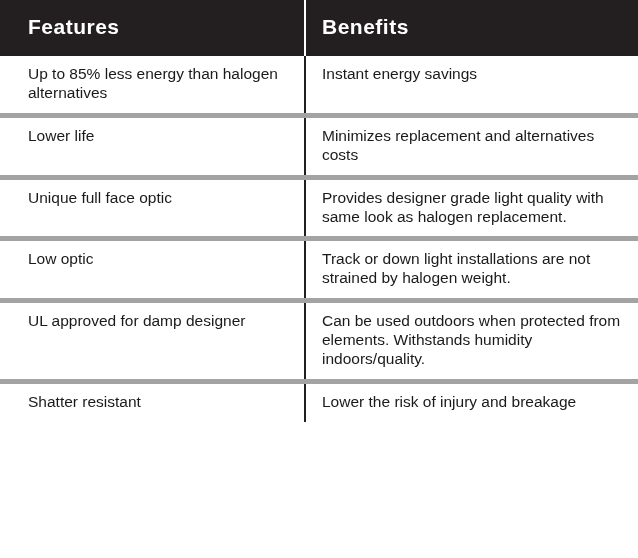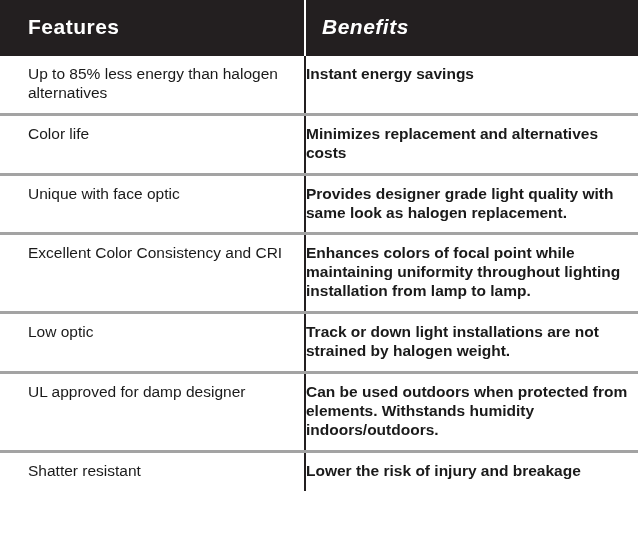--- a/index.html
+++ b/index.html
@@ -37,36 +37,34 @@
     font-size: 21px;
     letter-spacing: 0.5px;
     padding: 8px 10px 10px 28px;
     height: 38px;
     vertical-align: middle;
     border: none;
   }
   thead th.benefits-head {
     padding-left: 16px;
     border-left: 2px solid #ffffff;
-    font-style: italic;
   }
 
   tbody td {
     font-size: 15.5px;
     line-height: 1.22;
     vertical-align: top;
     padding: 9px 12px 10px 28px;
-    border-bottom: 3px solid #a3a3a3;
+    border-bottom: 5px solid #a3a3a3;
     background: #ffffff;
   }
   tbody td.benefit-cell {
-    padding-left: 0;
+    padding-left: 16px;
     padding-right: 8px;
     border-left: 2px solid #231f20;
-    font-weight: bold;
   }
   tbody tr:last-child td {
     border-bottom: none;
   }
   .cell-line {
     display: block;
     white-space: pre-line;
   }
 </style>
 </head>
@@ -88,56 +86,48 @@
       <tr>
         <td class="feature-cell">
             <span class="cell-line">Up to 85% less energy than halogen alternatives</span>
           </td>
         <td class="benefit-cell">
             <span class="cell-line">Instant energy savings</span>
           </td>
       </tr>
       <tr>
         <td class="feature-cell">
-            <span class="cell-line">Color life</span>
+            <span class="cell-line">Lower life</span>
           </td>
         <td class="benefit-cell">
             <span class="cell-line">Minimizes replacement and alternatives costs</span>
           </td>
       </tr>
       <tr>
         <td class="feature-cell">
-            <span class="cell-line">Unique with face optic</span>
+            <span class="cell-line">Unique full face optic</span>
           </td>
         <td class="benefit-cell">
             <span class="cell-line">Provides designer grade light quality with same look as halogen replacement.</span>
-          </td>
-      </tr>
-      <tr>
-        <td class="feature-cell">
-            <span class="cell-line">Excellent Color Consistency and CRI</span>
-          </td>
-        <td class="benefit-cell">
-            <span class="cell-line">Enhances colors of focal point while maintaining uniformity throughout lighting installation from lamp to lamp.</span>
           </td>
       </tr>
       <tr>
         <td class="feature-cell">
             <span class="cell-line">Low optic</span>
           </td>
         <td class="benefit-cell">
             <span class="cell-line">Track or down light installations are not strained by halogen weight.</span>
           </td>
       </tr>
       <tr>
         <td class="feature-cell">
             <span class="cell-line">UL approved for damp designer</span>
           </td>
         <td class="benefit-cell">
-            <span class="cell-line">Can be used outdoors when protected from elements. Withstands humidity indoors/outdoors.</span>
+            <span class="cell-line">Can be used outdoors when protected from elements. Withstands humidity indoors/quality.</span>
           </td>
       </tr>
       <tr>
         <td class="feature-cell">
             <span class="cell-line">Shatter resistant</span>
           </td>
         <td class="benefit-cell">
             <span class="cell-line">Lower the risk of injury and breakage</span>
           </td>
       </tr>

